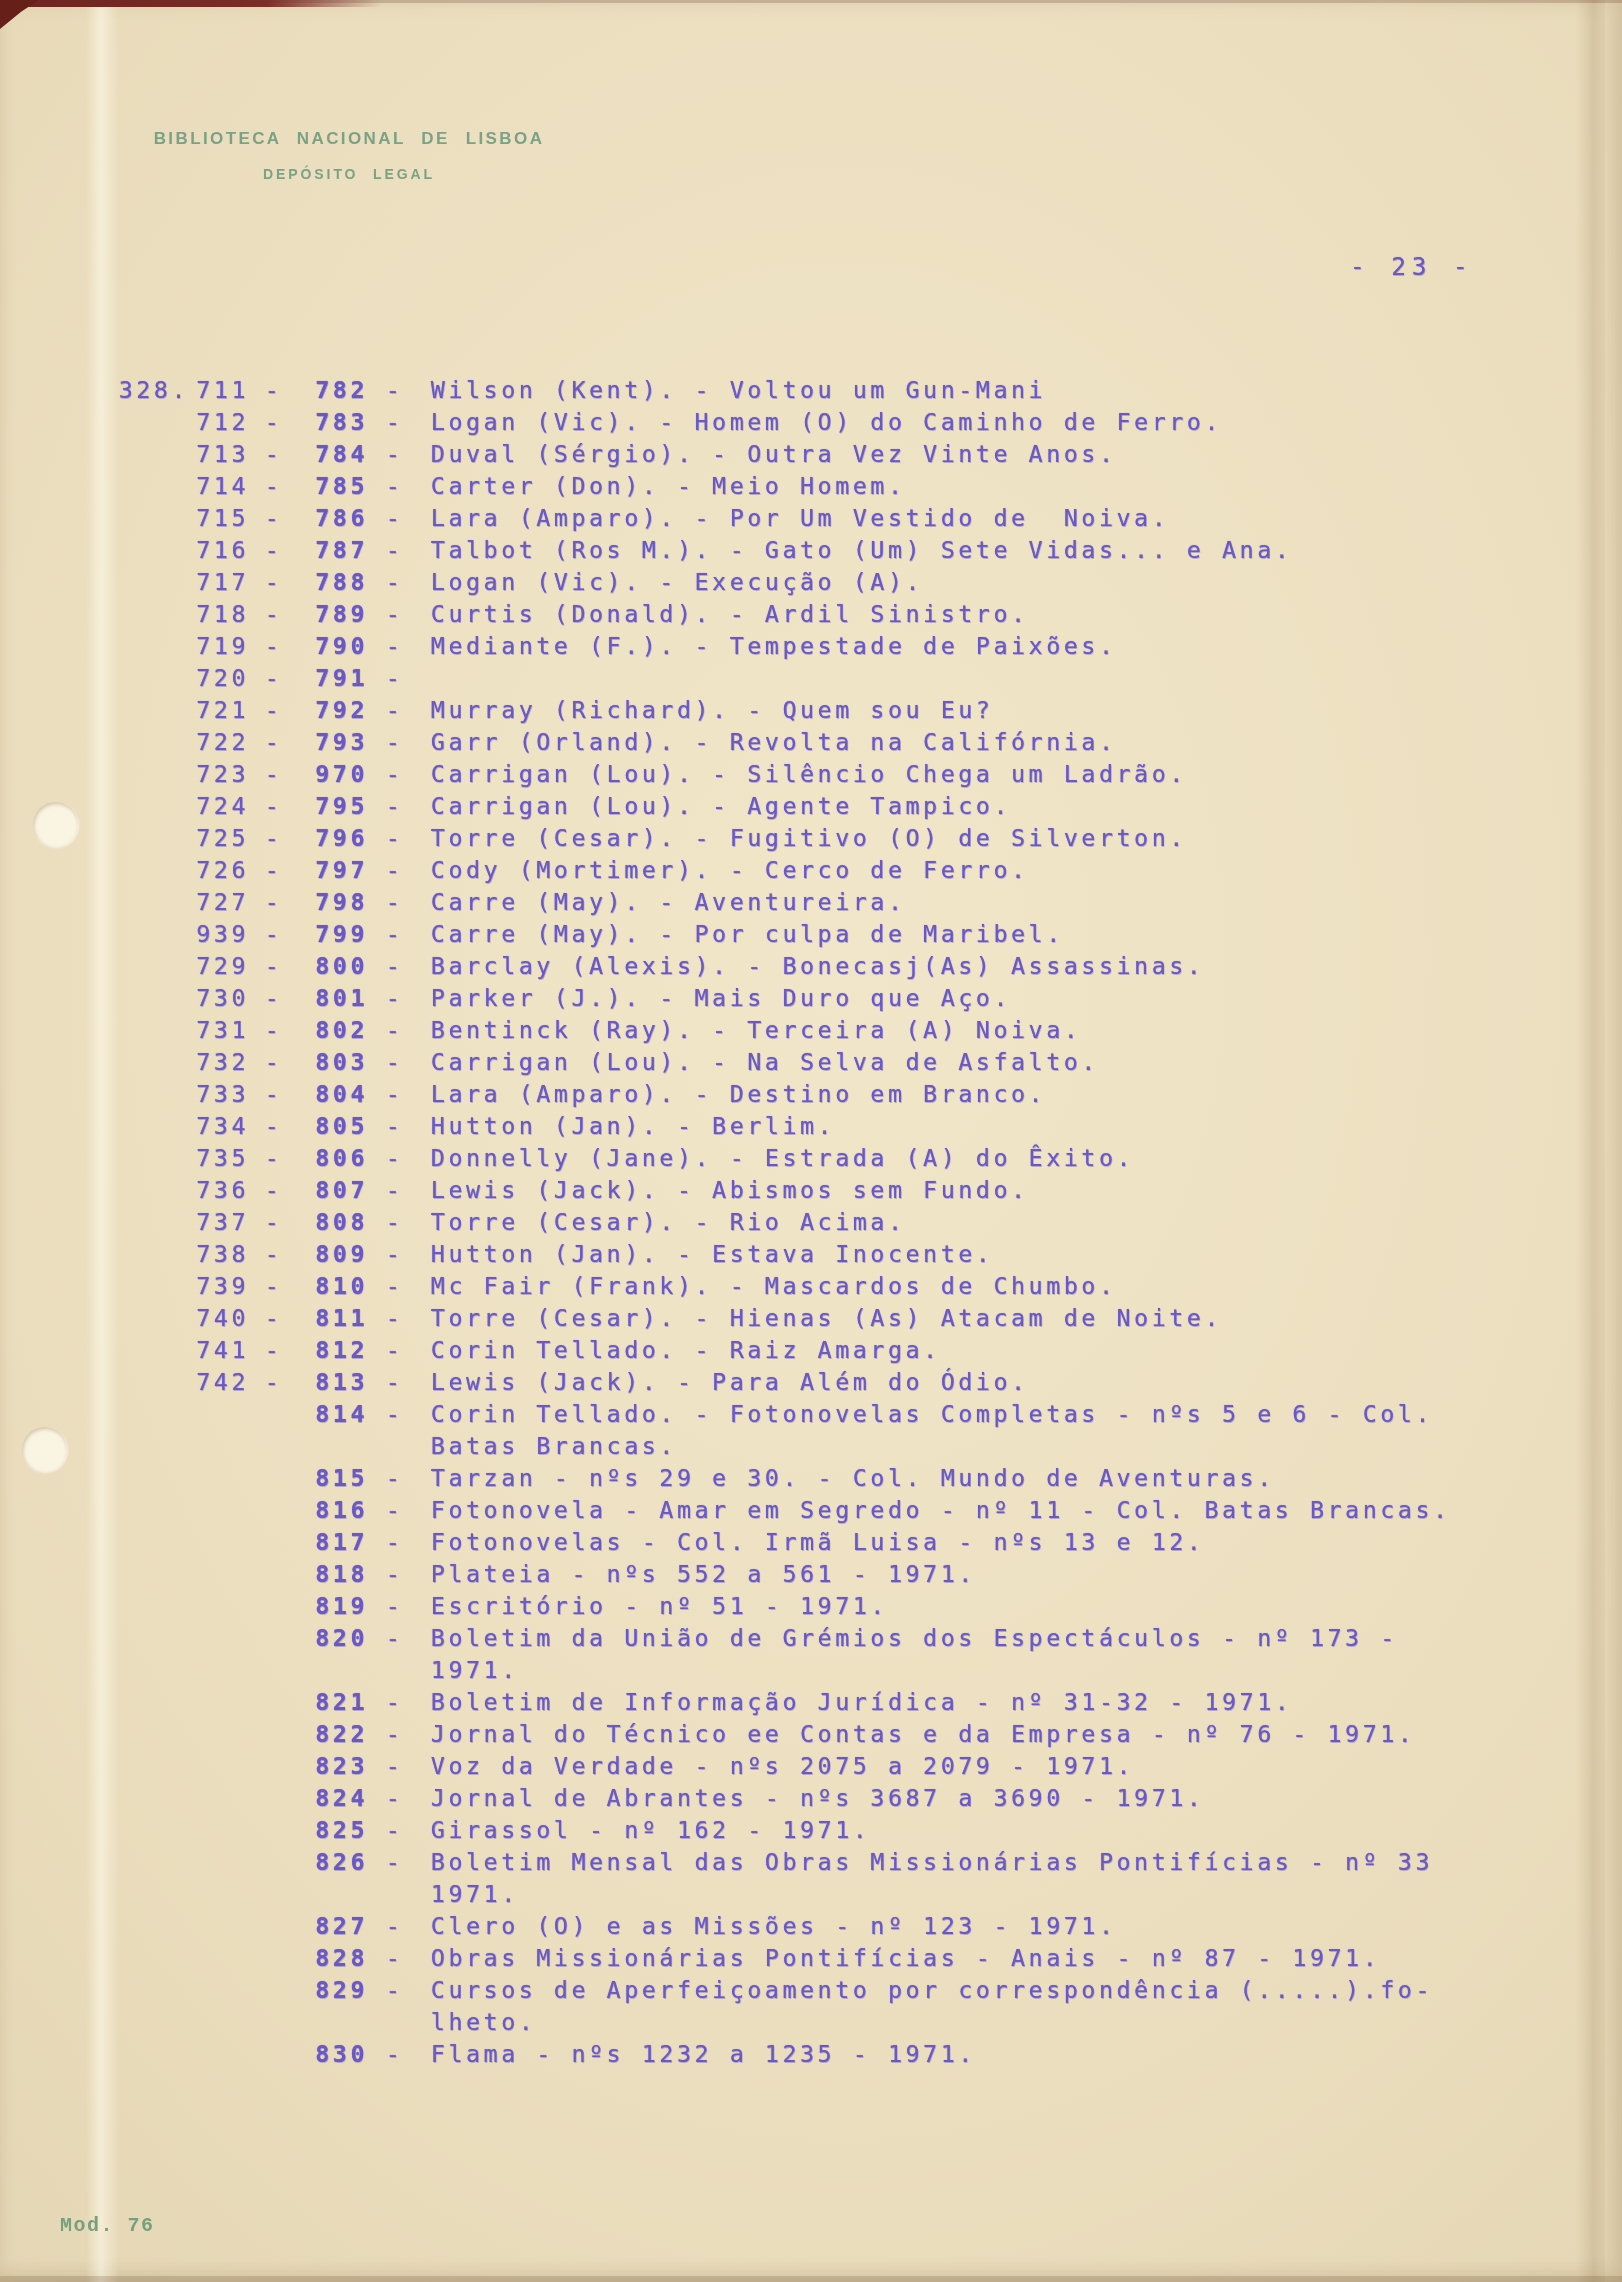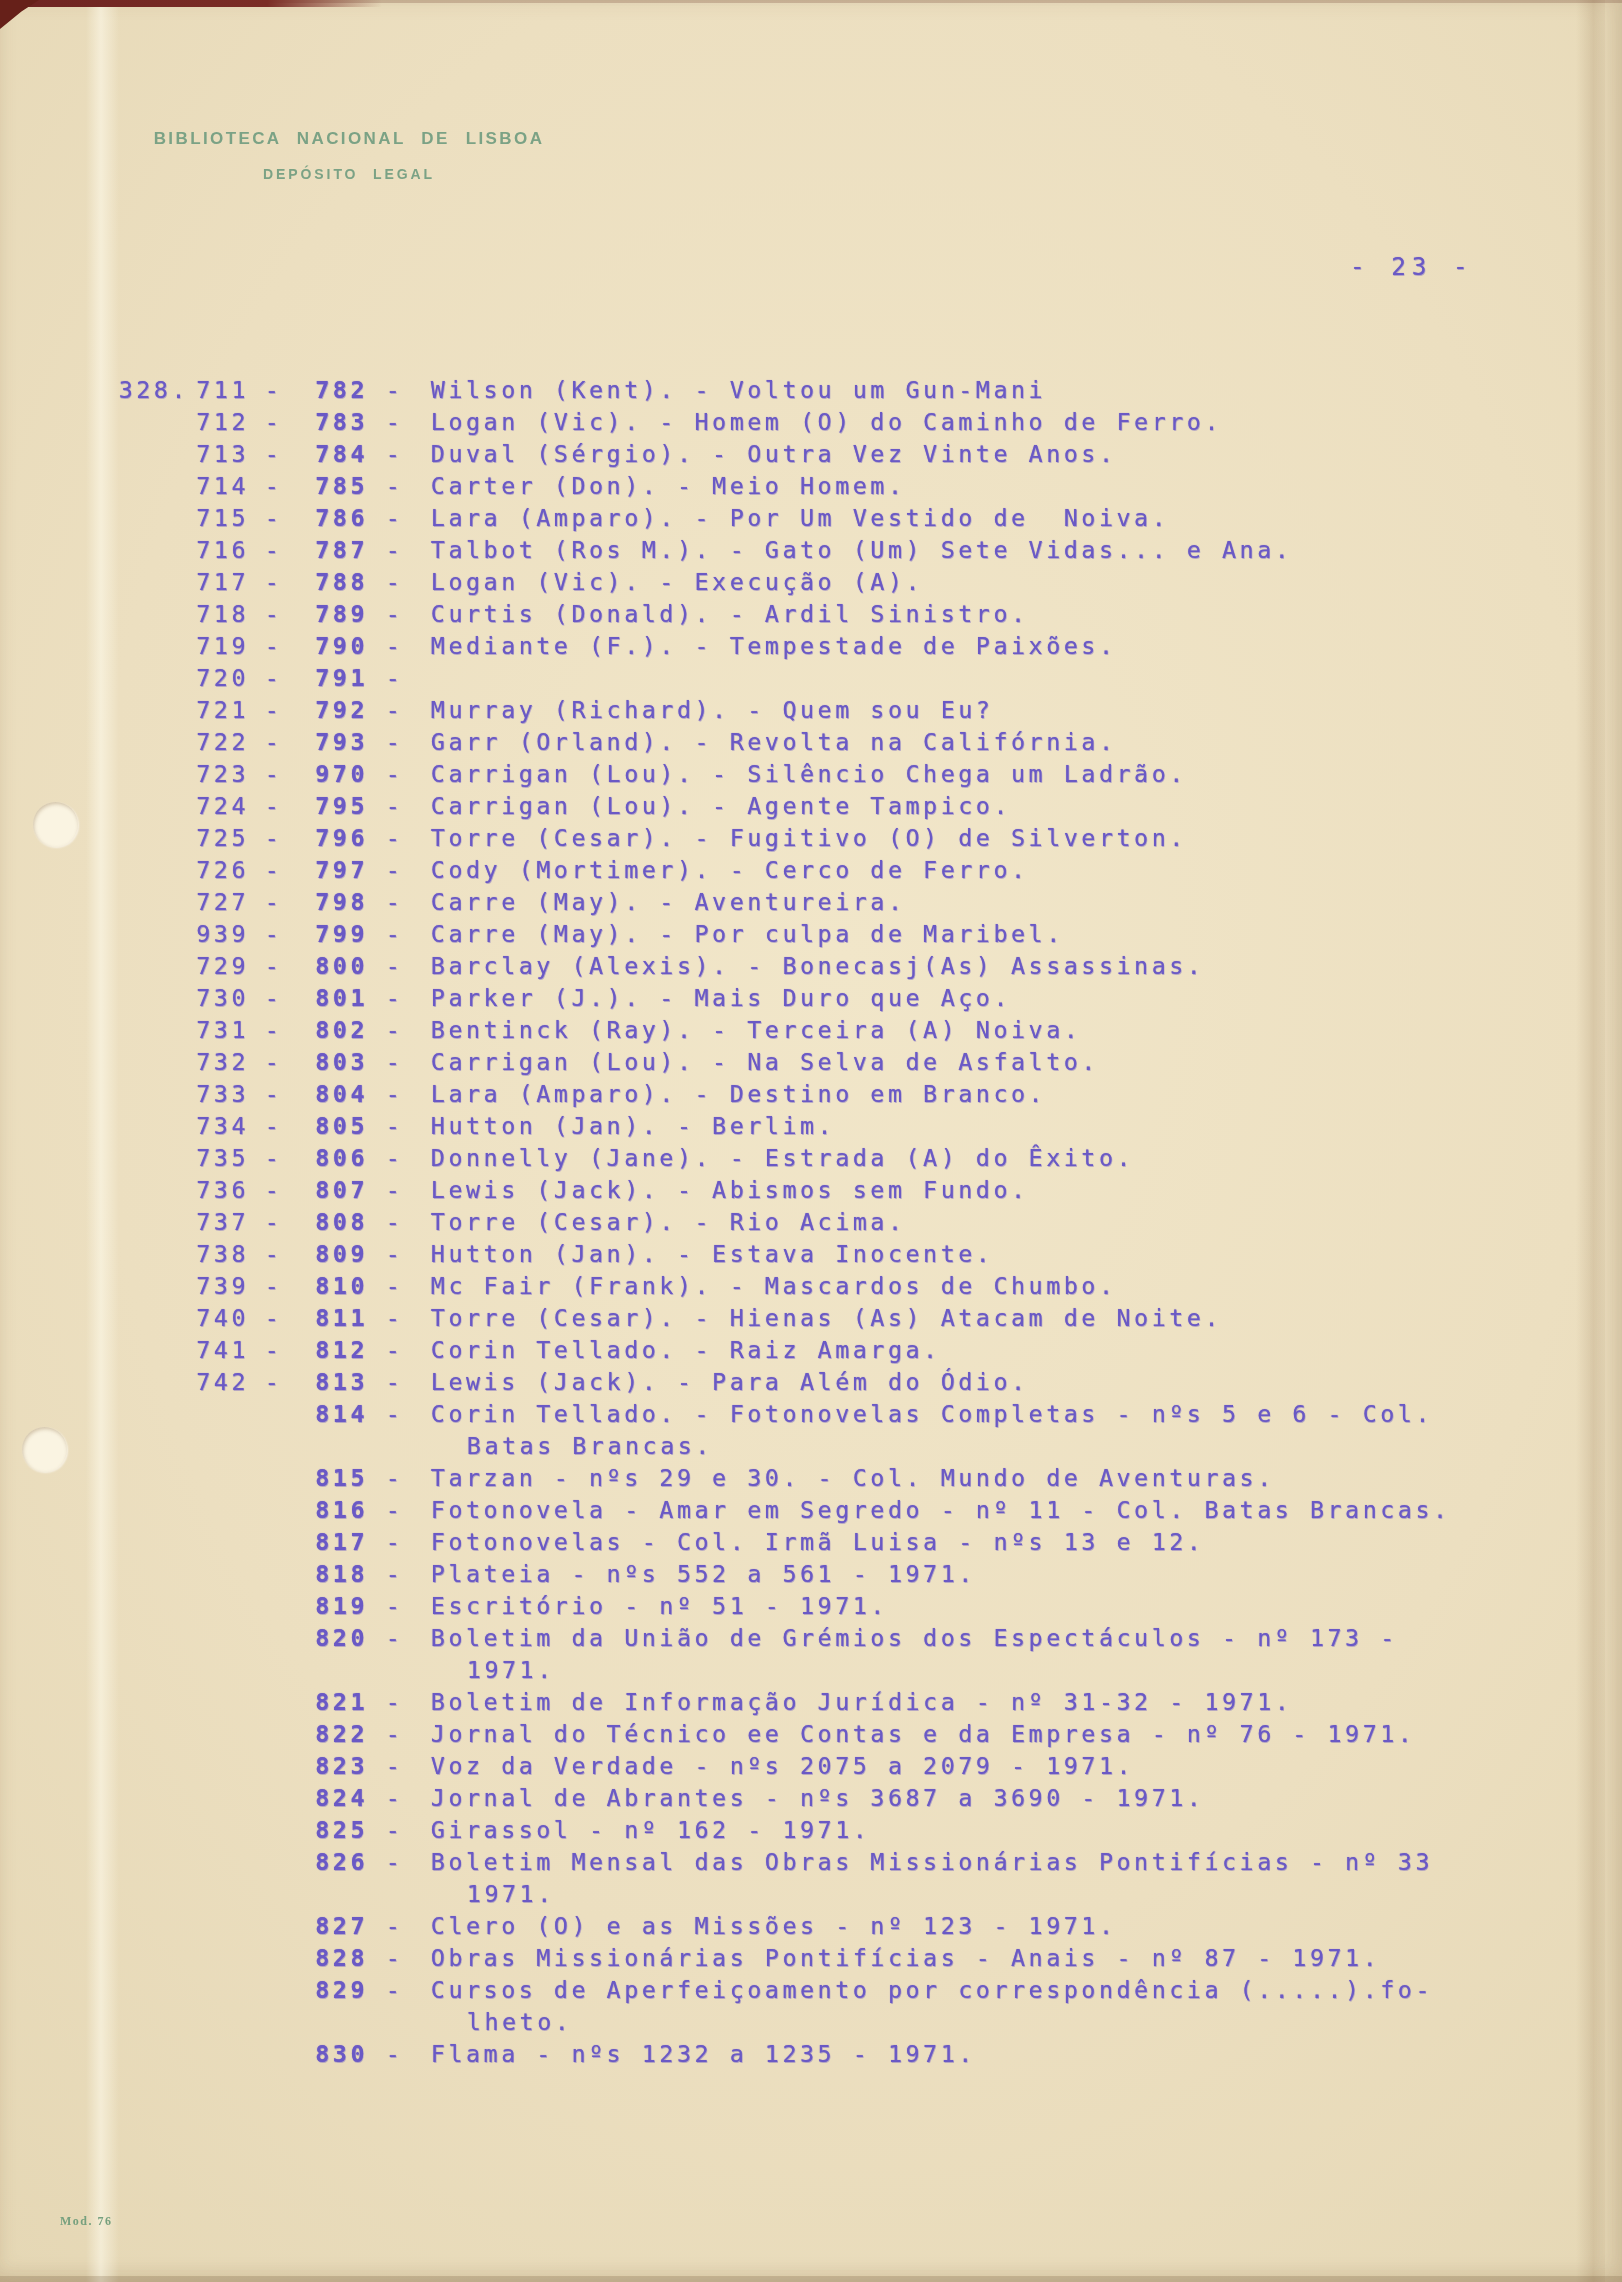--- a/index.html
+++ b/index.html
@@ -47,22 +47,22 @@
   
   .letterhead{
     position:absolute;left:144px;top:129px;width:410px;text-align:center;
     color:#7ba285;
     font-family:"Liberation Sans", sans-serif;font-weight:700;
   }
   .letterhead .lh1{font-size:17px;letter-spacing:2.4px;word-spacing:8.8px;}
   .letterhead .lh2{font-size:14px;letter-spacing:2.9px;word-spacing:7.8px;margin-top:16.6px;}
   .footer-model{
     position:absolute;left:60px;top:2214px;
-    color:#76a07e;font-family:Liberation Serif, serif;
-    font-weight:700;font-size:12px;letter-spacing:1.5px;
+    color:#76a07e;font-family:Liberation Mono, monospace;
+    font-weight:700;font-size:20px;letter-spacing:1.5px;
   }
 
   
   .ink{
     color:#6a59c5;
     text-shadow:0 0 1px rgba(106,89,197,.65), 0.7px 0.7px 0 rgba(106,89,197,.38);
   }
   .page-number{
     position:absolute;left:1313px;top:252px;
     font-size:24.4px;letter-spacing:5.9px;margin-left:37px;
@@ -74,21 +74,21 @@
   }
   .row{display:flex;align-items:flex-start;}
   .c{display:block;flex:0 0 auto;white-space:pre;}
   .prefix{width:80px;text-align:right;}
   .num1{width:60px;text-align:right;}
   .sep1{width:49px;text-align:center;}
   .num2{width:70px;text-align:right;font-weight:bold;}
   .sep2{width:53px;text-align:center;}
   .text{flex:1 1 auto;white-space:normal;padding-left:9.8px;}
   .t1,.t2{display:block;white-space:pre;}
-  .t2{display:none;margin-left:36px;}
+  .t2{display:none;}
   .t2.show{display:block;}
 </style>
 </head>
 <body>
 
 <div class="paper">
 
   <div class="crease-left"></div>
   <div class="crease-right"></div>
   <div class="edge-top-line"></div>

